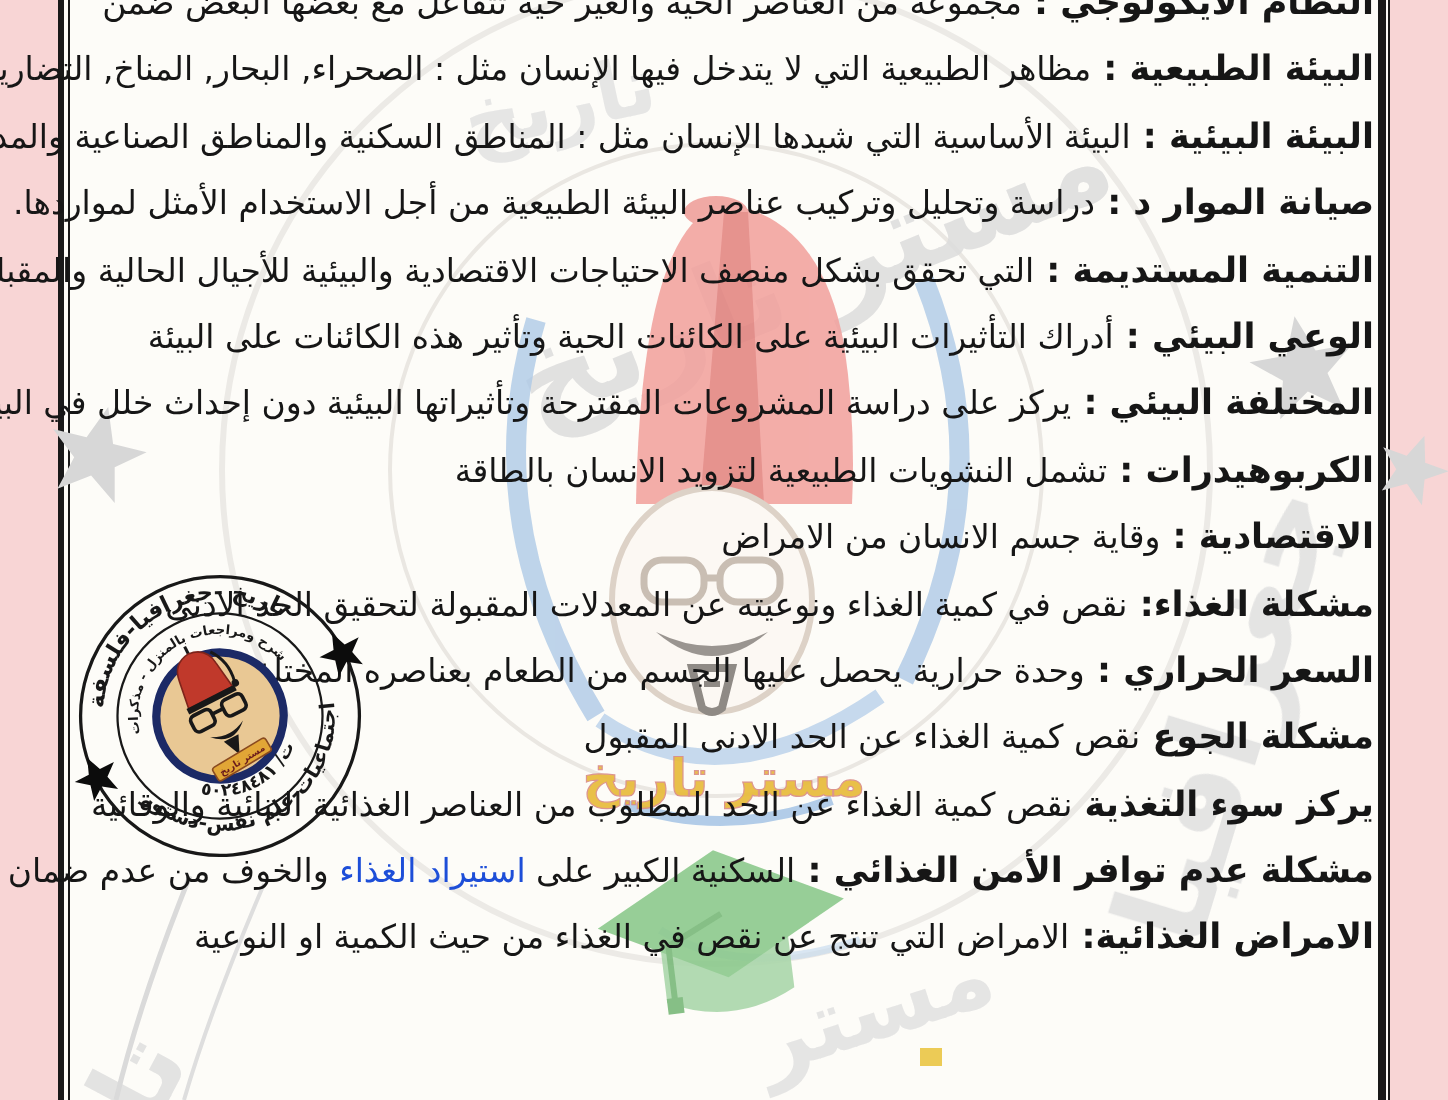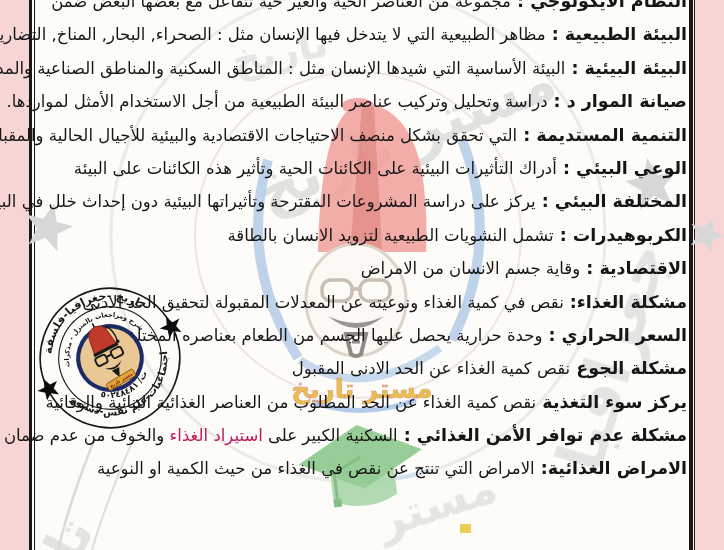--- a/index.html
+++ b/index.html
@@ -14,21 +14,21 @@
   .bl-thin{left:34px;width:1px;}
   .br-thick{left:689px;width:4px;}
   .br-thin{left:694px;width:1px;}
   .wm{position:absolute;left:0;top:0;z-index:2;pointer-events:none;}
   .defs{
     position:absolute;top:-15px;left:36px;right:35px;z-index:3;
     direction:rtl;text-align:right;color:#161616;
   }
   .def-line{height:33.4px;line-height:33.4px;white-space:nowrap;padding-right:2px;font-size:16.5px;}
   .def-line b{font-size:17.5px;font-weight:700;}
-  .seg-light{color:#be185d;text-align:center;}
+  .seg-light{color:#1d4ed8;text-align:center;}
   .stamp{position:absolute;left:28px;top:276px;z-index:4;}
   .stamp text{font-family:"DejaVu Sans",sans-serif;}
 </style>
 </head>
 <body>
 
 <div class="page">
 
   <div class="content-bg"></div>
   <div class="vline bl-thick"></div>

